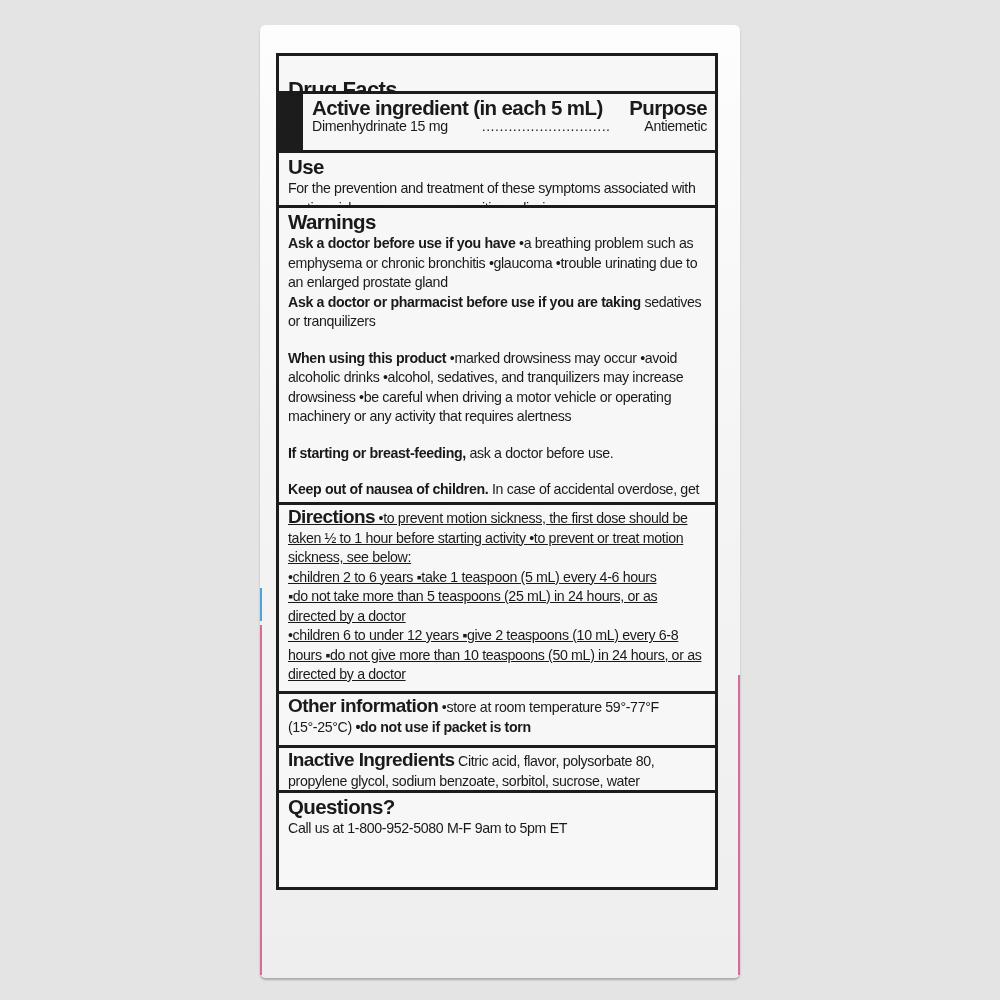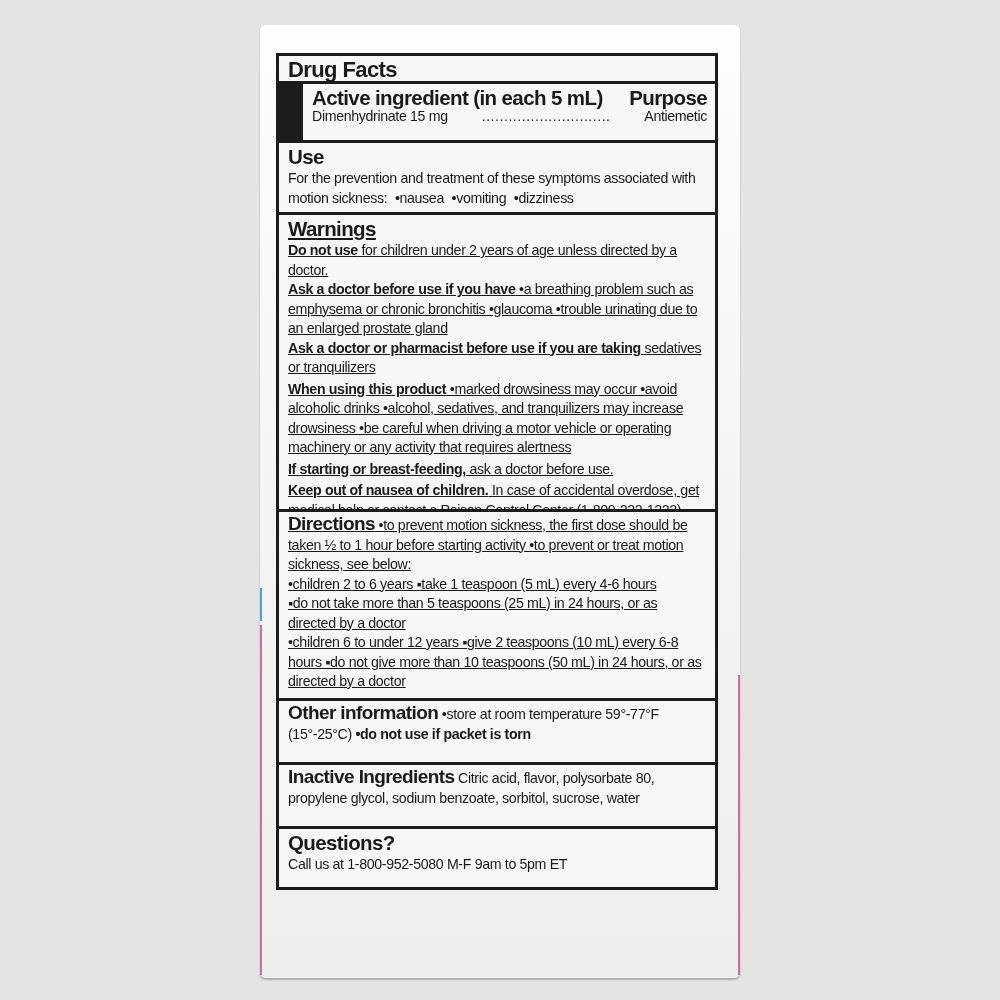--- a/index.html
+++ b/index.html
@@ -31,32 +31,32 @@
   .sec {
     background: #f7f7f7;
     padding: 2px 8px 0 9px;
     box-sizing: border-box;
     font-size: 14.2px;
     line-height: 19.5px;
     letter-spacing: -0.35px;
     font-stretch: condensed;
   }
   .sec p { margin: 0; }
-  .sec .gap { margin-top: 2px; }
+  .sec .gap { margin-top: 17px; }
   .hdr { font-weight: bold; font-size: 20.5px; line-height: 24px; letter-spacing: -0.6px; }
   .hdr-inline { font-weight: bold; font-size: 19px; letter-spacing: -0.6px; }
   b { font-weight: bold; }
 
-  #s-title { height: 25px; padding-top: 2px; }
+  #s-title { height: 35px; padding-top: 22px; }
   #s-active { height: 56px; margin-left: 24px; }
-  #s-use { height: 69px; }
-  #s-warn { height: 294px; text-decoration: underline; }
+  #s-use { height: 52px; }
+  #s-warn { height: 294px; }
   #s-dir { height: 186px; text-decoration: underline; }
-  #s-other { height: 61px; }
-  #s-inactive { height: 61px; }
+  #s-other { height: 51px; }
+  #s-inactive { height: 42px; }
   #s-questions { flex: 1; }
 
   .row-between { display: flex; justify-content: space-between; align-items: baseline; }
   .dots { display: flex; align-items: baseline; }
   .dots .leader { flex: 1; overflow: hidden; white-space: nowrap; letter-spacing: 0.5px; margin: 0 1px; }
   .bul { padding-left: 4px; }
 </style>
 </head>
 <body>
 
@@ -89,21 +89,20 @@
     <p>
       <span>For the prevention and treatment of these symptoms associated with motion sickness:</span>
       <span class="bul">•nausea</span>
       <span class="bul">•vomiting</span>
       <span class="bul">•dizziness</span>
     </p>
   </div>
 
   <div class="sec" id="s-warn">
     <div class="hdr">Warnings</div>
-    <p><b>Do not use</b><span> for children under 2 years of age unless directed by a doctor.</span></p>
     <p><b>Ask a doctor before use if you have</b><span> •a breathing problem such as emphysema or chronic bronchitis  •glaucoma  •trouble urinating due to an enlarged prostate gland</span></p>
     <p><b>Ask a doctor or pharmacist before use if you are taking</b><span> sedatives or tranquilizers</span></p>
     <p class="gap"><b>When using this product</b><span>  •marked drowsiness may occur  •avoid alcoholic drinks  •alcohol, sedatives, and tranquilizers may increase drowsiness  •be careful when driving a motor vehicle or operating machinery or any activity that requires alertness</span></p>
     <p class="gap"><b>If starting or breast-feeding,</b><span> ask a doctor before use.</span></p>
     <p class="gap"><b>Keep out of nausea of children.</b><span> In case of accidental overdose, get medical help or contact a Poison Control Center (1-800-222-1222) right away.</span></p>
   </div>
 
   <div class="sec" id="s-dir">
     <p><span class="hdr-inline">Directions</span><span>  •to prevent motion sickness, the first dose should be taken ½ to 1 hour before starting activity  •to prevent or treat motion sickness, see below:</span></p>
     <p>•children 2 to 6 years  ▪take 1 teaspoon (5 mL) every 4-6 hours</p>

